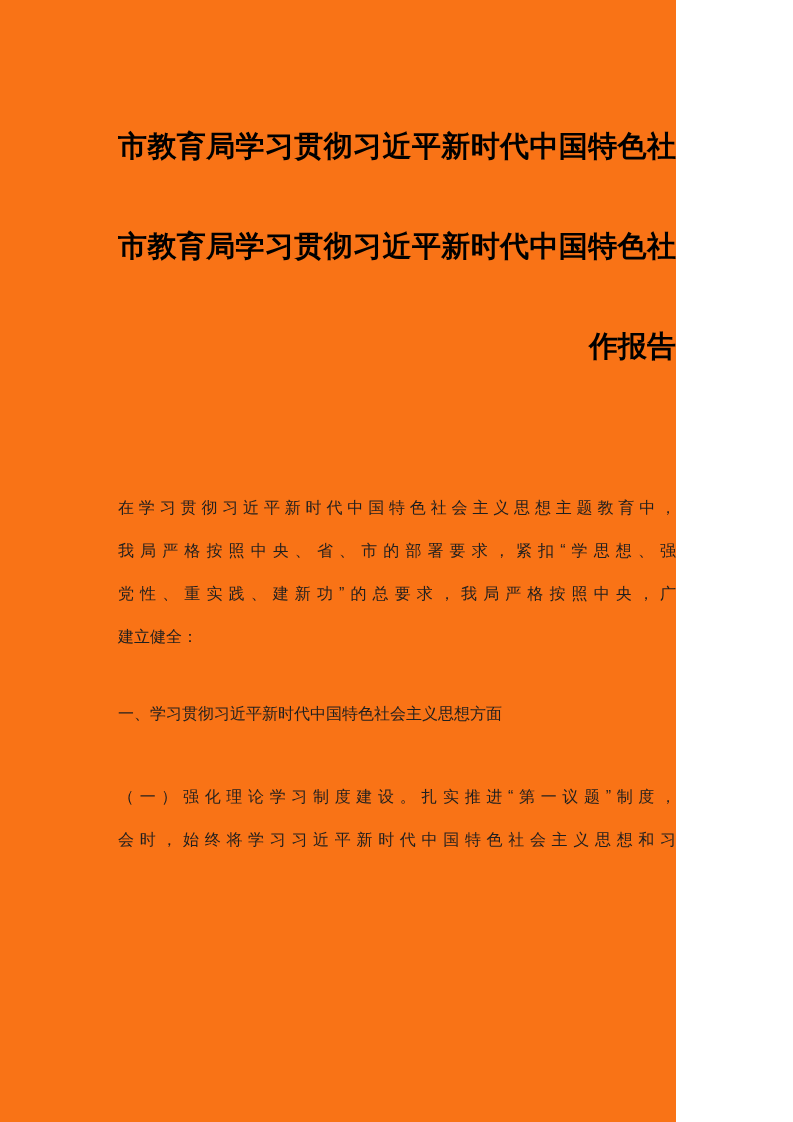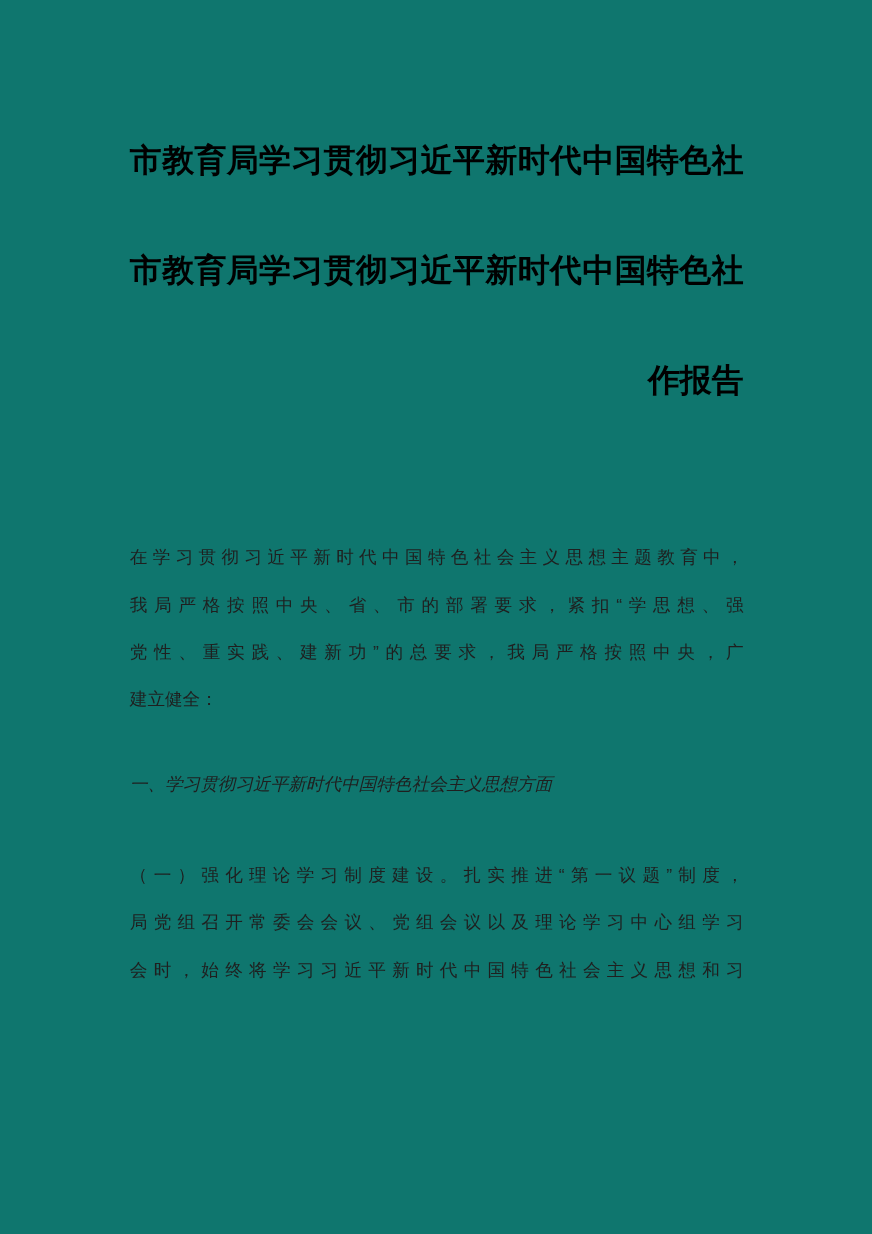--- a/index.html
+++ b/index.html
@@ -2,23 +2,23 @@
 <html><head>
 <meta charset="utf-8">
 <style>
   html, body {
     margin: 0;
     padding: 0;
     background: #ffffff;
   }
   .page {
     position: relative;
-    width: 793px;
+    width: 676px;
     height: 1122px;
-    background: #0f766e;
+    background: #f97316;
     overflow: hidden;
     font-family: "Liberation Sans", sans-serif;
     box-sizing: border-box;
     padding: 96px 107px 0 118px;
   }
   .title {
     margin: 0;
     padding: 0;
     font-size: 29px;
     font-weight: 700;
@@ -50,21 +50,20 @@
     text-align: right;
   }
   .l {
     text-align: left;
   }
   .heading {
     margin-top: 34px;
     margin-bottom: 40px;
     width: 558px;
     text-align: left;
-    font-style: italic;
   }
 </style>
 </head>
 <body>
 
 <div class="page">
 
   <h1 class="title">
     <div class="tline j">市教育局学习贯彻习近平新时代中国特色社</div>
     <div class="tline j">市教育局学习贯彻习近平新时代中国特色社</div>
@@ -77,18 +76,17 @@
       <div class="bline j">在学习贯彻习近平新时代中国特色社会主义思想主题教育中，</div>
       <div class="bline j">我局严格按照中央、省、市的部署要求，紧扣“学思想、强</div>
       <div class="bline j">党性、重实践、建新功”的总要求，我局严格按照中央，广</div>
       <div class="bline l">建立健全：</div>
     </div>
 
     <div class="heading">一、学习贯彻习近平新时代中国特色社会主义思想方面</div>
 
     <div class="para">
       <div class="bline j">（一）强化理论学习制度建设。扎实推进“第一议题”制度，</div>
-      <div class="bline j">局党组召开常委会会议、党组会议以及理论学习中心组学习</div>
       <div class="bline j">会时，始终将学习习近平新时代中国特色社会主义思想和习</div>
     </div>
 
   </div>
 </div>
 
 </body></html>

